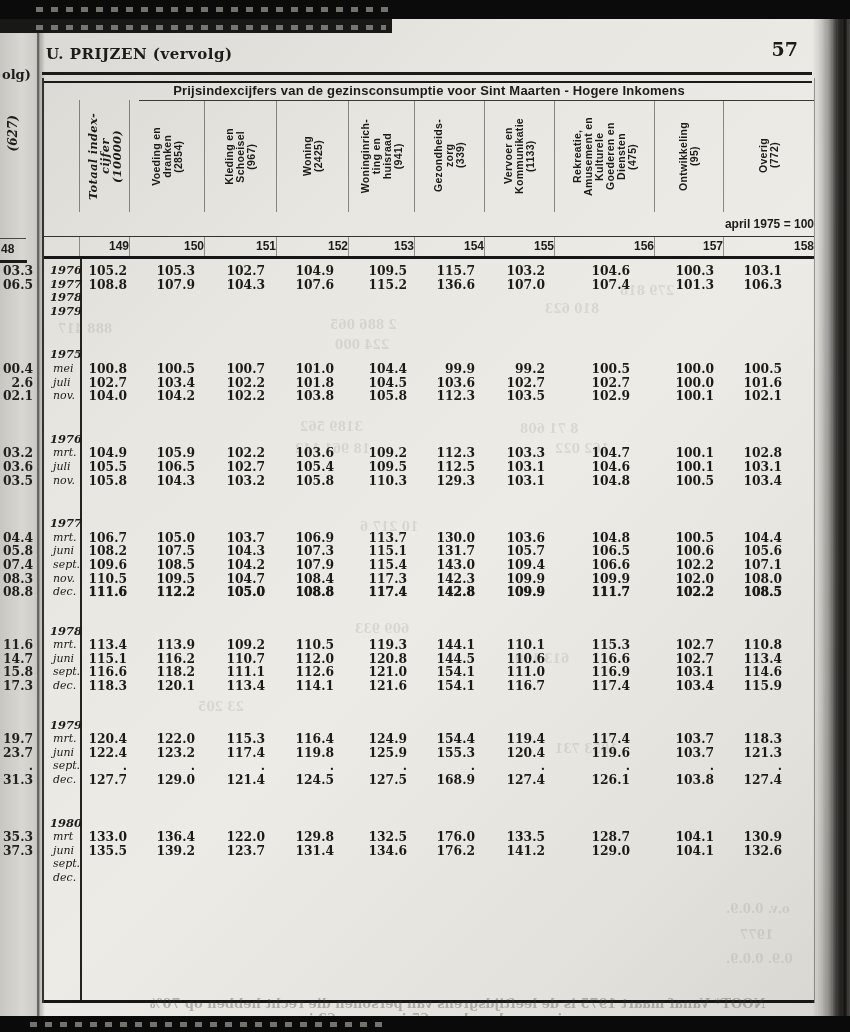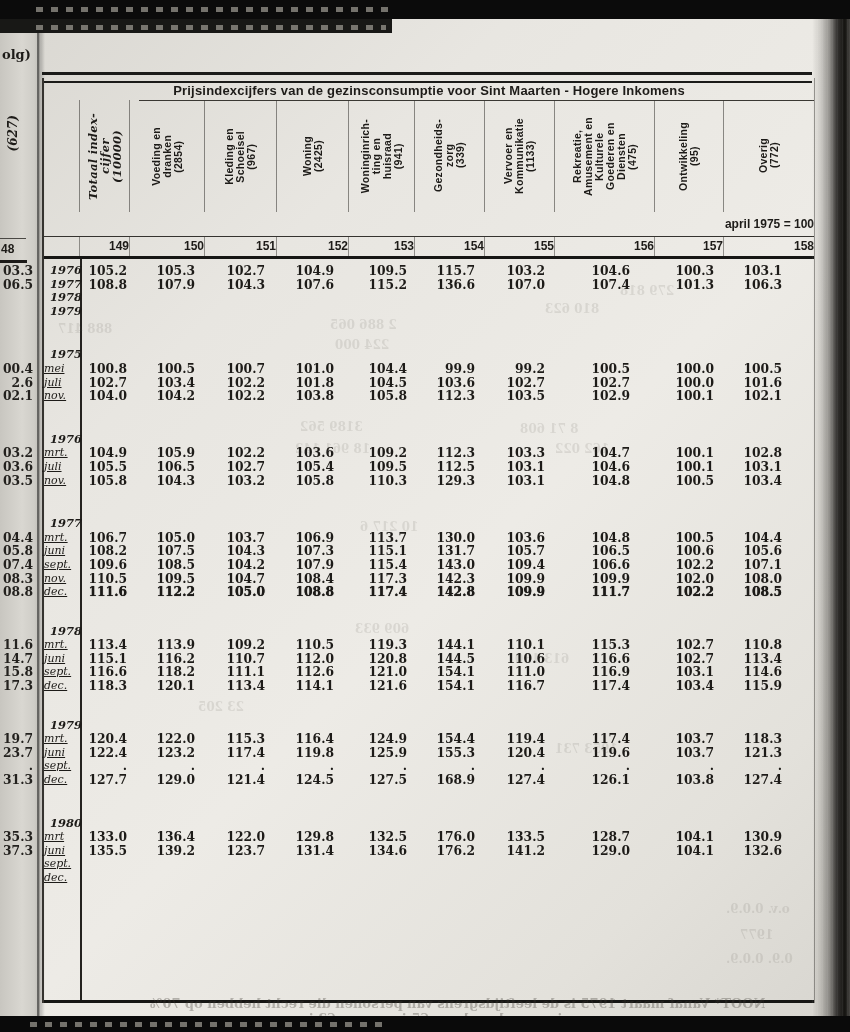--- a/index.html
+++ b/index.html
@@ -9,21 +9,21 @@
   
   .top-band{position:absolute;top:0;left:0;right:0;height:19px;background:#0b0b0b;}
   .top-band-ext{position:absolute;top:19px;left:0;width:392px;height:14px;background:#181816;}
   .bottom-band{position:absolute;bottom:0;left:0;right:0;height:16px;background:#0a0a0a;}
   .sprockets{position:absolute;height:5px;background:repeating-linear-gradient(90deg,#97948c 0 7px,transparent 7px 15px);opacity:.75;}
   
   .left-strip{position:absolute;left:0;top:19px;bottom:16px;width:40px;
     background:linear-gradient(to right,#c8c6c0,#d9d7d1 55%,#cfcdc7 85%,#bdbbb5);}
   .gutter{position:absolute;left:37px;top:19px;bottom:16px;width:8px;
     background:linear-gradient(to right,rgba(10,10,10,.5) 0 2px,rgba(0,0,0,.18) 2px 4px,rgba(0,0,0,0));}
-  .bleed-olg{position:absolute;left:2px;top:28px;font:bold 13px "DejaVu Serif",serif;}
+  .bleed-olg{position:absolute;left:2px;top:48px;font:bold 13px "DejaVu Serif",serif;}
   .bleed-627{position:absolute;left:6px;top:96px;writing-mode:vertical-rl;transform:rotate(180deg);
     font:italic bold 12px "DejaVu Serif",serif;}
   .bleed-48{position:absolute;left:1px;top:223px;font:bold 12px "Liberation Sans",sans-serif;}
   .bleed-rule-thin{position:absolute;left:0;top:219px;width:26px;height:1px;background:#4a4844;}
   .bleed-rule-thick{position:absolute;left:0;top:241px;width:27px;height:3px;background:#1c1a18;}
   
   .right-curl{position:absolute;top:19px;right:0;bottom:16px;width:38px;
     background:linear-gradient(to right,rgba(0,0,0,0) 0,rgba(50,48,44,.16) 22%,rgba(40,38,35,.45) 46%,#343230 66%,#141310 87%,#4a4845 100%);}
   .right-curl:after{content:"";position:absolute;inset:0;
     background:repeating-linear-gradient(90deg,rgba(255,255,255,.05) 0 1px,transparent 1px 5px);}
@@ -57,21 +57,21 @@
   .thick-rule{position:absolute;top:178px;left:0;width:100%;height:3px;background:#161614;}
   .label-divider{position:absolute;top:181px;bottom:3px;left:36px;width:2px;background:#24221f;}
   .bottom-rule{position:absolute;bottom:0;left:0;width:100%;height:3px;background:#161614;}
   
   .data-rows{position:absolute;top:186px;left:0;width:100%;}
   .drow{position:relative;height:13.6px;}
   .vcell{font:bold 12.3px "DejaVu Serif",serif;line-height:13.6px;text-align:right;}
   .c1{padding-right:3px}.c2{padding-right:10px}.c3{padding-right:12px}.c4{padding-right:15px}
   .c5{padding-right:8px}.c6{padding-right:10px}.c7{padding-right:10px}.c8{padding-right:25px}
   .c9{padding-right:10px}.c10{padding-right:32px}
-  .rlabel{font:italic 11px "DejaVu Serif",serif;line-height:13.6px;padding-left:0;text-decoration:underline;}
+  .rlabel{font:italic 11px "DejaVu Serif",serif;line-height:13.6px;padding-left:9px;}
   .ylabel{font:italic bold 11.5px "DejaVu Serif",serif;line-height:13.6px;padding-left:6px;}
   .heavy .vcell{text-shadow:0 0 .7px #000;}
   .bleed-num{position:absolute;left:-41px;width:30px;text-align:right;
     font:bold 12.3px "DejaVu Serif",serif;line-height:13.6px;color:#23211e;}
   
   .ghost{position:absolute;transform:scaleX(-1);font:bold 12px "DejaVu Serif",serif;
     color:#4e4a42;opacity:.12;white-space:nowrap;pointer-events:none;}
   .ghost.big{font-size:13px;opacity:.32;color:#3e3a33;}
 </style>
 </head>
@@ -81,20 +81,24 @@
 
   <div class="left-strip">
     <span class="bleed-olg">olg)</span>
     <span class="bleed-627">(627)</span>
     <div class="bleed-rule-thin"></div>
     <span class="bleed-48">48</span>
     <div class="bleed-rule-thick"></div>
   </div>
   <div class="gutter"></div>
 
+  <div class="page-header">
+    <span class="header-title">U. PRIJZEN (vervolg)</span>
+    <span class="page-number">57</span>
+  </div>
   <div class="double-rule"></div>
 
   <div class="table-area">
     <div class="table-title">Prijsindexcijfers van de gezinsconsumptie voor Sint Maarten - Hogere Inkomens</div>
     <div class="title-rule"></div>
     <div class="col-headers grid" id="colHeaders">
         <div class="hcell"></div>
         <div class="hcell">
           <span class="rot serif-italic">Totaal index-
 cijfer

